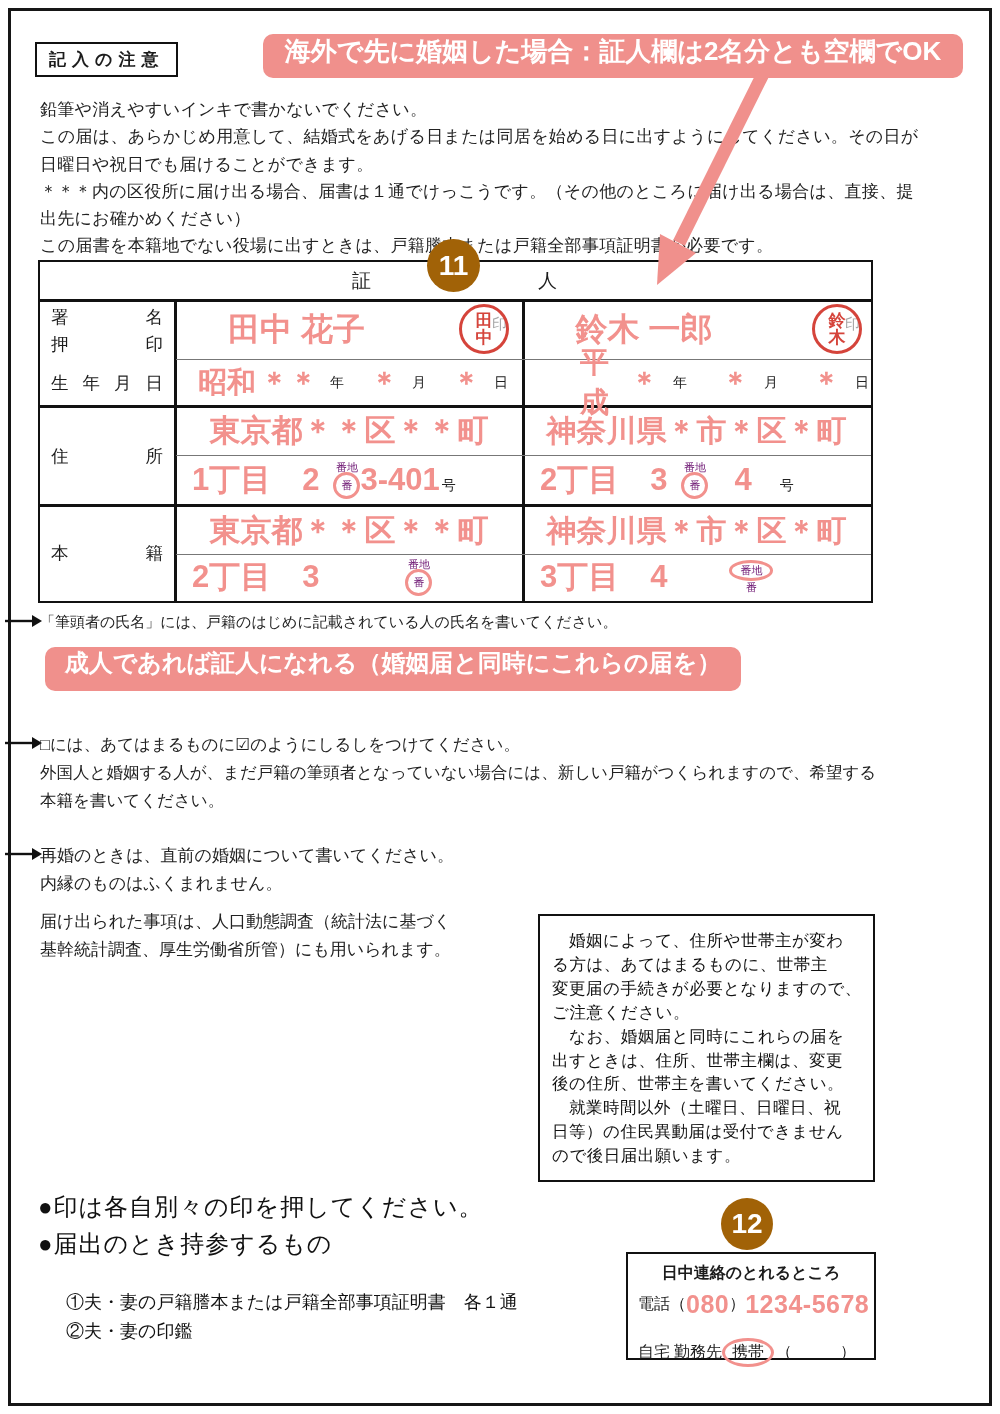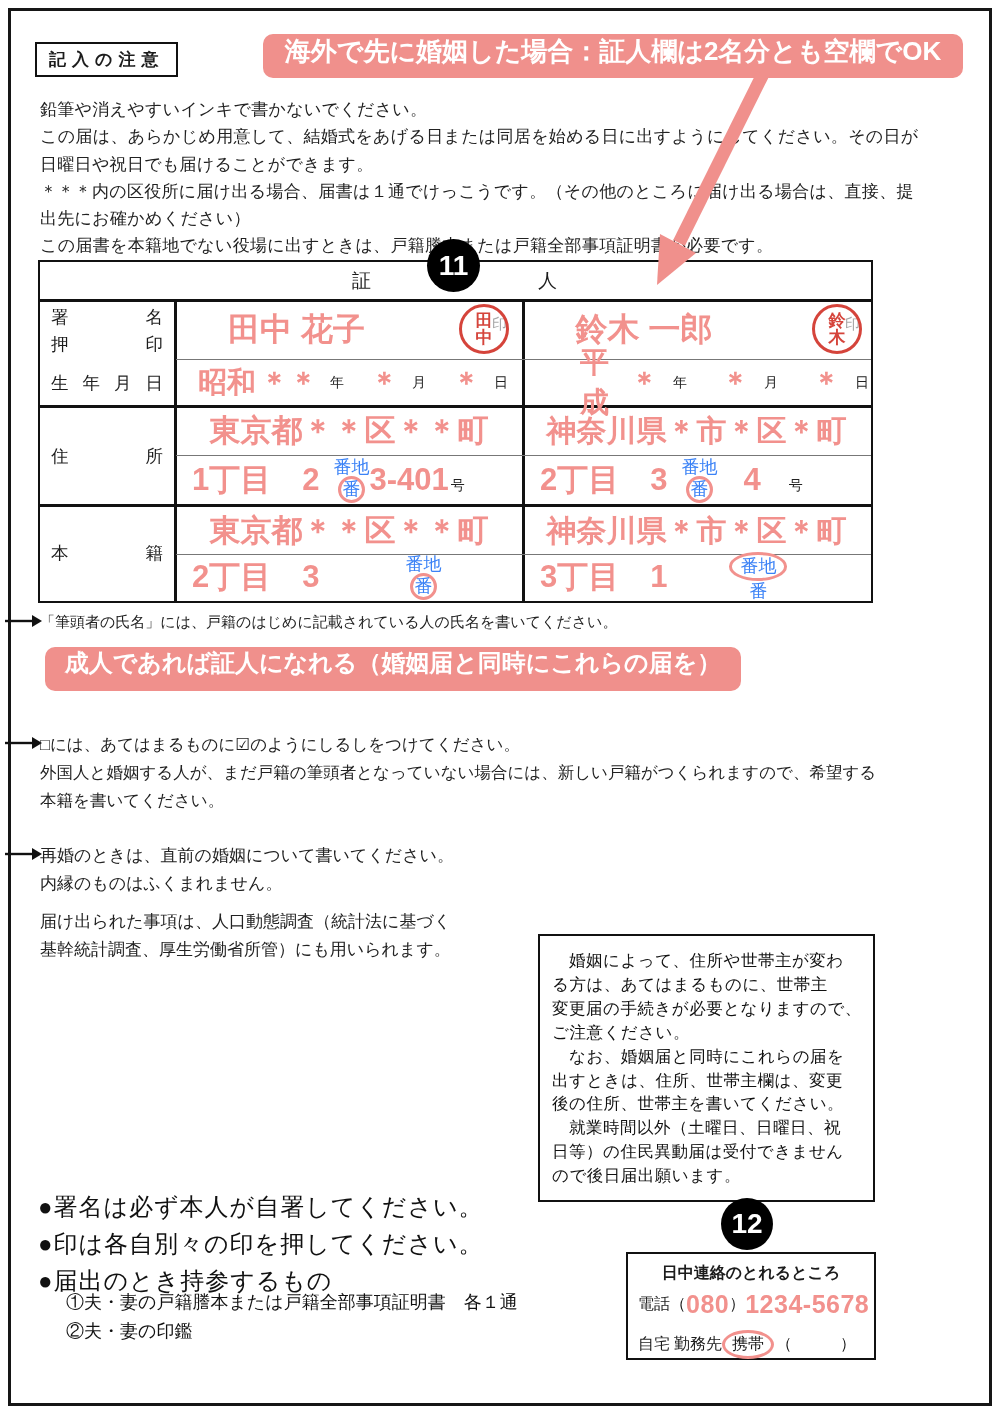--- a/index.html
+++ b/index.html
@@ -18,21 +18,21 @@
   .banner { position:absolute; background:#f0908c; border-radius:10px; color:#fff;
     display:flex; align-items:flex-start; justify-content:center;
     font-family:"Liberation Sans","DejaVu Sans",sans-serif; font-weight:bold; }
   .banner-top { left:263px; top:34px; width:700px; height:44px; font-size:26px; }
   .banner-mid { left:45px; top:647px; width:696px; height:44px; font-size:24px; }
 
   .intro { position:absolute; left:40px; top:96px; font-size:17px; line-height:27.3px; letter-spacing:0.3px; color:#222; }
 
   
   .overlay-svg { position:absolute; left:0; top:0; pointer-events:none; }
-  .num-circle { position:absolute; background:#000000; border-radius:50%; color:#fff;
+  .num-circle { position:absolute; background:#a16207; border-radius:50%; color:#fff;
     display:flex; align-items:center; justify-content:center;
     font-family:"Liberation Sans","DejaVu Sans",sans-serif; font-weight:bold; z-index:6; }
   .num-11 { left:427px; top:239px; width:53px; height:53px; font-size:28px; }
   .num-12 { left:721px; top:1198px; width:52px; height:52px; font-size:28px; }
 
   
   .wtable { position:absolute; left:38px; top:260px; width:835px; height:343px; border:2.5px solid #111; background:#fff; }
   .wt-line { position:absolute; background:#111; }
   .wt-thin { position:absolute; background:#777; height:1px; }
   .wt-header { position:absolute; left:0; top:0; width:100%; height:37px;
@@ -42,47 +42,47 @@
   .wt-label-2line { flex-direction:column; justify-content:center; gap:3px; padding:0; }
   .wt-label-2line .lr { display:flex; justify-content:space-between; width:134px; padding:0 11px; }
   .pink { color:#f2918d; font-family:"Liberation Sans","DejaVu Sans",sans-serif; font-weight:bold; }
   .wt-name { font-size:32px; justify-content:center; padding-right:105px; }
   .unit { font-size:14px; color:#222; font-family:"Liberation Serif",serif; font-weight:normal; }
   .seal { position:absolute; width:50px; height:50px; border:3.5px solid #d5443b; border-radius:50%;
     display:flex; flex-direction:column; align-items:center; justify-content:center;
     color:#d5443b; font-family:"Liberation Sans",sans-serif; font-weight:bold;
     font-size:17px; line-height:1.02; background:rgba(255,255,255,0.55); z-index:3; }
   .seal-ghost { position:absolute; font-size:15px; color:#3a3a3a; z-index:2; }
-  .banchi { display:inline-flex; flex-direction:column; align-items:center; font-size:18px;
-    color:#3b82f6; line-height:1.15; font-family:"Liberation Serif",serif; font-weight:normal; }
+  .banchi { display:inline-flex; flex-direction:column; align-items:center; font-size:11px;
+    color:#701a75; line-height:1.15; font-family:"Liberation Serif",serif; font-weight:normal; }
   .ban-circle { border:3px solid #f2918d; border-radius:50%; width:27px; height:27px;
     display:flex; align-items:center; justify-content:center; margin-top:-2px; }
   .banchi-ellipse { border:3.5px solid #f2918d; border-radius:50%; padding:1px 8px; }
   .addr-line { font-size:31px; justify-content:center; }
   .addr-line2 { font-size:31px; padding-left:16px; }
 
   
   .sec { position:absolute; left:40px; color:#222; }
   .margin-arrow { position:absolute; left:5px; }
-  .sidebox { position:absolute; left:538px; top:934px; width:337px; height:268px; border:2.5px solid #111;
+  .sidebox { position:absolute; left:538px; top:914px; width:337px; height:268px; border:2.5px solid #111;
     padding:13px 10px 0 12px; font-family:"Liberation Sans","DejaVu Sans",sans-serif;
     font-size:16.5px; line-height:23.9px; letter-spacing:0.5px; color:#111; }
   .bullets { position:absolute; left:38px; top:1188px; font-family:"Liberation Sans","DejaVu Sans",sans-serif;
     font-size:24px; line-height:37px; letter-spacing:1px; color:#111; }
   .subitems { position:absolute; left:66px; top:1288px; font-family:Liberation Serif, serif;
     font-size:18px; line-height:29px; color:#111; }
 
   
   .contact { position:absolute; left:626px; top:1252px; width:250px; height:108px; border:2.5px solid #111; background:#fff; }
   .contact-title { position:absolute; left:0; top:9px; width:100%; text-align:center;
     font-family:"Liberation Sans",sans-serif; font-weight:bold; font-size:16px; }
   .contact-phone { position:absolute; left:10px; top:36px; display:flex; align-items:center; }
   .contact-phone .lbl { font-size:16px; }
   .contact-phone .big { font-size:25px; letter-spacing:0.5px; }
-  .contact-loc { position:absolute; left:10px; top:76px; display:flex; align-items:center; font-size:16px; gap:4px; }
+  .contact-loc { position:absolute; left:10px; top:84px; display:flex; align-items:center; font-size:16px; gap:4px; }
   .keitai { border:3.5px solid #f2918d; border-radius:50%; padding:1px 7px; margin:0 -4px; }
 </style>
 </head>
 <body>
 
 <div class="page">
   <div class="frame"></div>
 
   <div class="note-box">記入の注意</div>
   <div class="banner banner-top">
@@ -224,21 +224,21 @@
         <span class="ban-circle">
             <span>番</span>
           </span>
       </span>
     </div>
 
     <div class="wt-cell addr-line pink" style="left:484px;top:246px;width:345px;height:46px;font-size:30px;">
       <span>神奈川県＊市＊区＊町</span>
     </div>
     <div class="wt-cell addr-line2 pink" style="left:484px;top:294px;width:345px;height:42px;">
-      <span>3丁目　1</span>
+      <span>3丁目　4</span>
       <span class="banchi" style="margin-left:62px;">
         <span class="banchi-ellipse"><span>番地</span></span>
         <span>番</span>
       </span>
     </div>
   </div>
 
   <svg class="margin-arrow" style="top:612px;" width="37" height="18">
     <line x1="0" y1="9" x2="28" y2="9" stroke="#111" stroke-width="2.4"></line>
       <polygon points="27,3 37,9 27,15" fill="#111"></polygon>
@@ -280,21 +280,20 @@
       <div>ご注意ください。</div>
       <div>　なお、婚姻届と同時にこれらの届を</div>
       <div>出すときは、住所、世帯主欄は、変更</div>
       <div>後の住所、世帯主を書いてください。</div>
       <div>　就業時間以外（土曜日、日曜日、祝</div>
       <div>日等）の住民異動届は受付できません</div>
       <div>ので後日届出願います。</div>
     </div>
 
   <div class="bullets">
-      <div>●署名は必ず本人が自署してください。</div>
       <div>●印は各自別々の印を押してください。</div>
       <div>●届出のとき持参するもの</div>
     </div>
   <div class="subitems">
       <div>①夫・妻の戸籍謄本または戸籍全部事項証明書　各１通</div>
       <div>②夫・妻の印鑑</div>
     </div>
 
   <div class="num-circle num-12">12</div>
 

